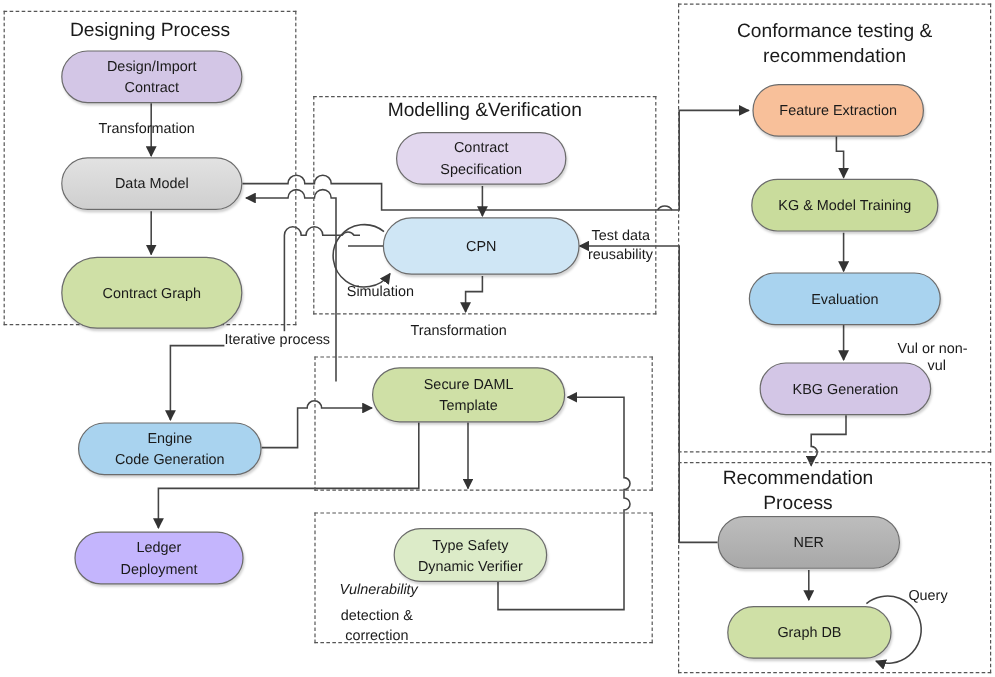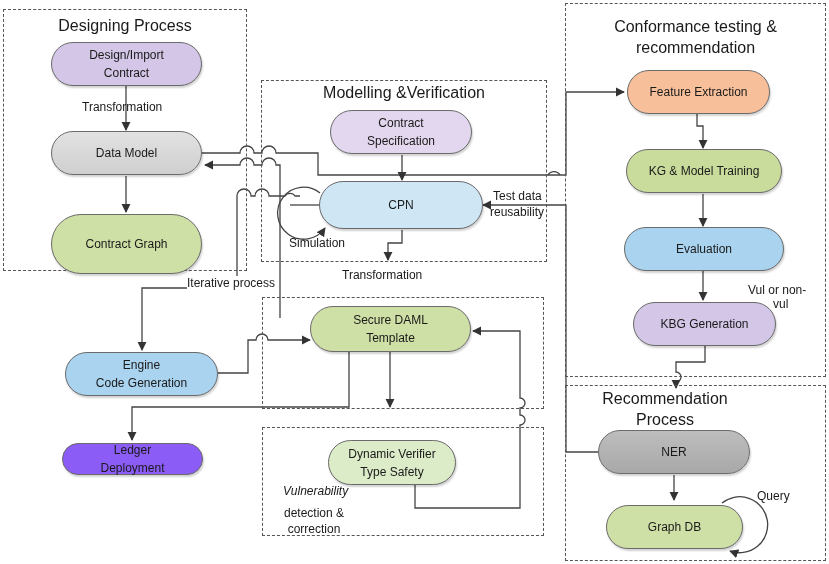--- a/index.html
+++ b/index.html
@@ -109,30 +109,30 @@
       <div>Engine</div>
       <div>Code Generation</div>
     </div>
 </div>
 <div class="node" style="left:310px;top:306px;width:161px;height:46px;background:#cfe0a6;">
   <div>
       <div>Secure DAML</div>
       <div>Template</div>
     </div>
 </div>
-<div class="node" style="left:62px;top:443px;width:141px;height:32px;background:#8b5cf6;">
+<div class="node" style="left:62px;top:443px;width:141px;height:44px;background:#c4b5fd;">
   <div>
       <div>Ledger</div>
       <div>Deployment</div>
     </div>
 </div>
 <div class="node" style="left:328px;top:440px;width:128px;height:45px;background:#dcebc8;">
   <div>
+      <div>Type Safety</div>
       <div>Dynamic Verifier</div>
-      <div>Type Safety</div>
     </div>
 </div>
 
 <div class="node" style="left:627px;top:70px;width:143px;height:44px;background:#f8c09a;">
   <span>Feature Extraction</span>
 </div>
 <div class="node" style="left:626px;top:149px;width:156px;height:44px;background:#c9dc9c;">
   <span>KG &amp; Model Training</span>
 </div>
 <div class="node" style="left:624px;top:227px;width:160px;height:44px;background:#a9d3ef;">

